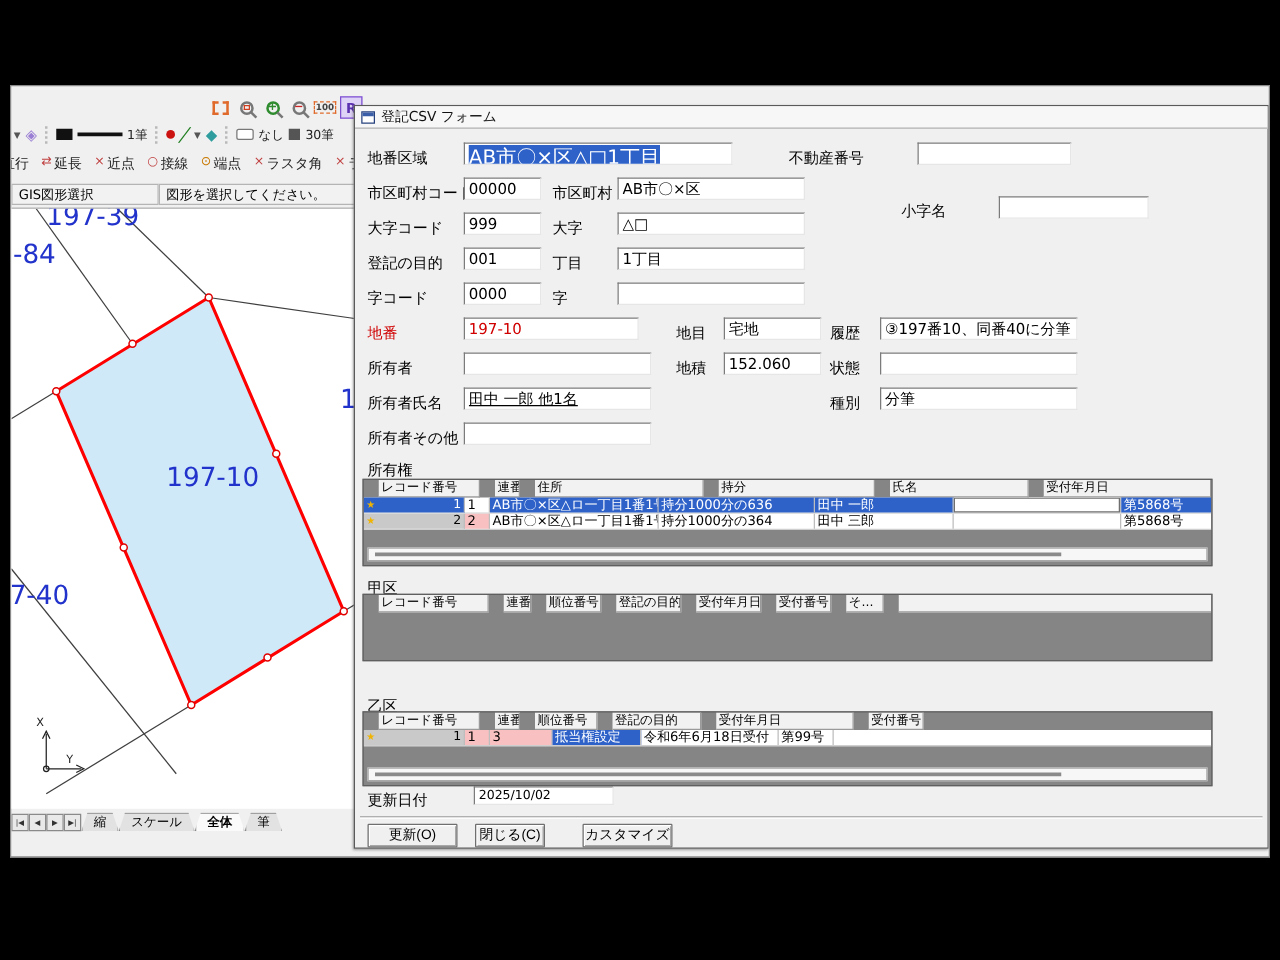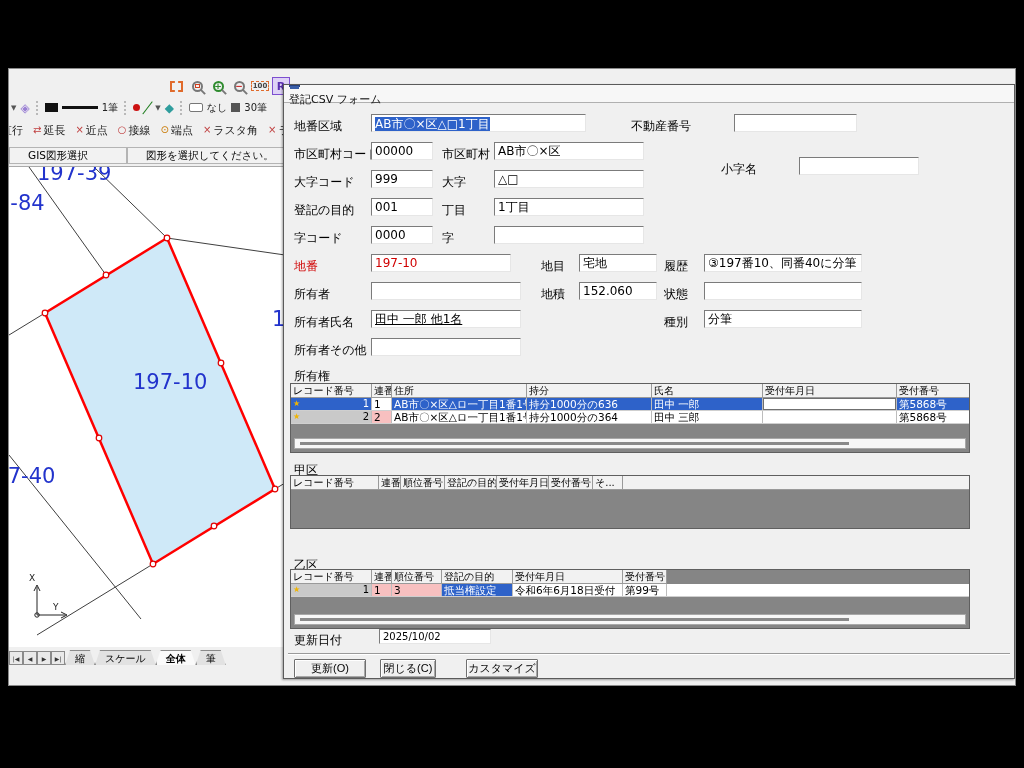--- a/index.html
+++ b/index.html
@@ -39,21 +39,21 @@
   .sqDark { width:9px; height:9px; background:#555; }
 
   .tb-row3 { position:absolute; left:-12px; top:51px; height:20px; display:flex; gap:2px;
              align-items:center; font-size:11px; color:#222; white-space:nowrap; }
   .snap { display:flex; align-items:center; gap:2px; padding:1px 4px; }
   .snap .ic { font-size:10px; line-height:1; }
 
   
   .strip { position:absolute; left:0; top:78px; height:17px; display:flex; }
   .strip-cell { background:#f2f2f2; border:1px solid #b4b4b4; font-size:10.5px;
-                padding:1px 18px; white-space:nowrap; overflow:hidden; }
+                padding:1px 5px; white-space:nowrap; overflow:hidden; }
 
   .map { position:absolute; left:0; top:97px; width:276px; height:481px; background:#fff;
          border-top:1px solid #aaa; overflow:hidden; }
   .plabel { position:absolute; color:#2233cc; font-size:21px; white-space:nowrap; }
 
   
   .tabbar { position:absolute; left:0; top:579px; height:17px; display:flex; align-items:flex-end; }
   .navbtn { width:14px; height:14px; border:1px solid #8a8a8a; background:#e9e9e9; font-size:6px;
             display:flex; align-items:center; justify-content:center; color:#333; }
   .tab { height:15px; font-size:10px; padding:0 9px; line-height:15px; background:#e2e2e2;
@@ -61,39 +61,39 @@
          clip-path:polygon(5px 0, calc(100% - 5px) 0, 100% 100%, 0 100%); }
   .tab.active { background:#fafafa; font-weight:bold; }
   .statusbar { position:absolute; left:0; top:598px; width:1006px; height:18px;
                background:linear-gradient(#c9c9c9,#9d9d9d); color:#f6f6f6; font-size:11px;
                padding:2px 6px; }
 
   
   .dlg { position:absolute; left:274px; top:15px; width:732px; height:595px;
          background:#f0f0f0; border:1px solid #5a5a5a; box-shadow:-1px 1px 2px rgba(0,0,0,.35); }
   .dlg-title { position:absolute; left:0; top:0; right:0; height:18px; background:#f7f7f7;
-               border-bottom:1px solid #b0b0b0; display:flex; align-items:flex-start; gap:5px;
-               padding:0 5px; font-size:11px; color:#111;flex-direction:column; }
+               border-bottom:1px solid #b0b0b0; display:flex; align-items:center; gap:5px;
+               padding:0 5px; font-size:11px; color:#111; }
   .winicon { width:11px; height:10px; border:1px solid #26407c; background:#fff; position:relative; }
   .winicon::before { content:""; position:absolute; left:0; top:0; right:0; height:3px; background:#3a5ea8; }
 
   .flbl { position:absolute; font-size:12px; color:#000; white-space:nowrap; }
   .flbl.red { color:#d00000; }
   .ipt { position:absolute; height:18px; background:#fff; border:1px solid;
          border-color:#7b7b7b #e6e6e6 #e6e6e6 #7b7b7b; font-size:12px; padding:1px 3px;
          font-family:inherit; color:#000; overflow:hidden; white-space:nowrap; }
   .ipt.redtx { color:#d00000; }
-  .seltext { background:#2e62c9; color:#fff; font-size:12px; }
+  .seltext { background:#2e62c9; color:#fff; font-size:16px; }
   .secLbl { position:absolute; font-size:12px; color:#000; }
 
   .tbl { position:absolute; left:6px; width:680px; background:#858585; border:1px solid #5f5f5f; overflow:hidden; }
   .tbl-head { display:flex; height:14px; }
   .th { font-size:10px; line-height:13px; padding:0 2px; background:#f2f2f2;
         border-right:1px solid #9a9a9a; border-bottom:1px solid #9a9a9a;
-        white-space:nowrap; overflow:hidden; flex-shrink:0; }
+        white-space:nowrap; overflow:hidden; flex-shrink:0;margin-left:12px; }
   .th.fill { flex:1; border-right:none; }
   .trow { display:flex; height:13px; background:#fff; border-bottom:1px solid #cfcfcf; }
   .td { font-size:10.5px; line-height:12px; padding:0 2px; white-space:nowrap; overflow:hidden;
         border-right:1px solid #bdbdbd; flex-shrink:0; }
   .td.fill { flex:1; border-right:none; }
   .td.sel { background:#2e62c9; color:#fff; }
   .td.pink { background:#f8c0c0; }
   .td.box { box-shadow:inset 0 0 0 1px #6f6f6f; }
   .td.recno { display:flex; justify-content:space-between; align-items:center; background:#c9c9c9; }
   .td.recno.sel { background:#2e62c9; color:#fff; }

